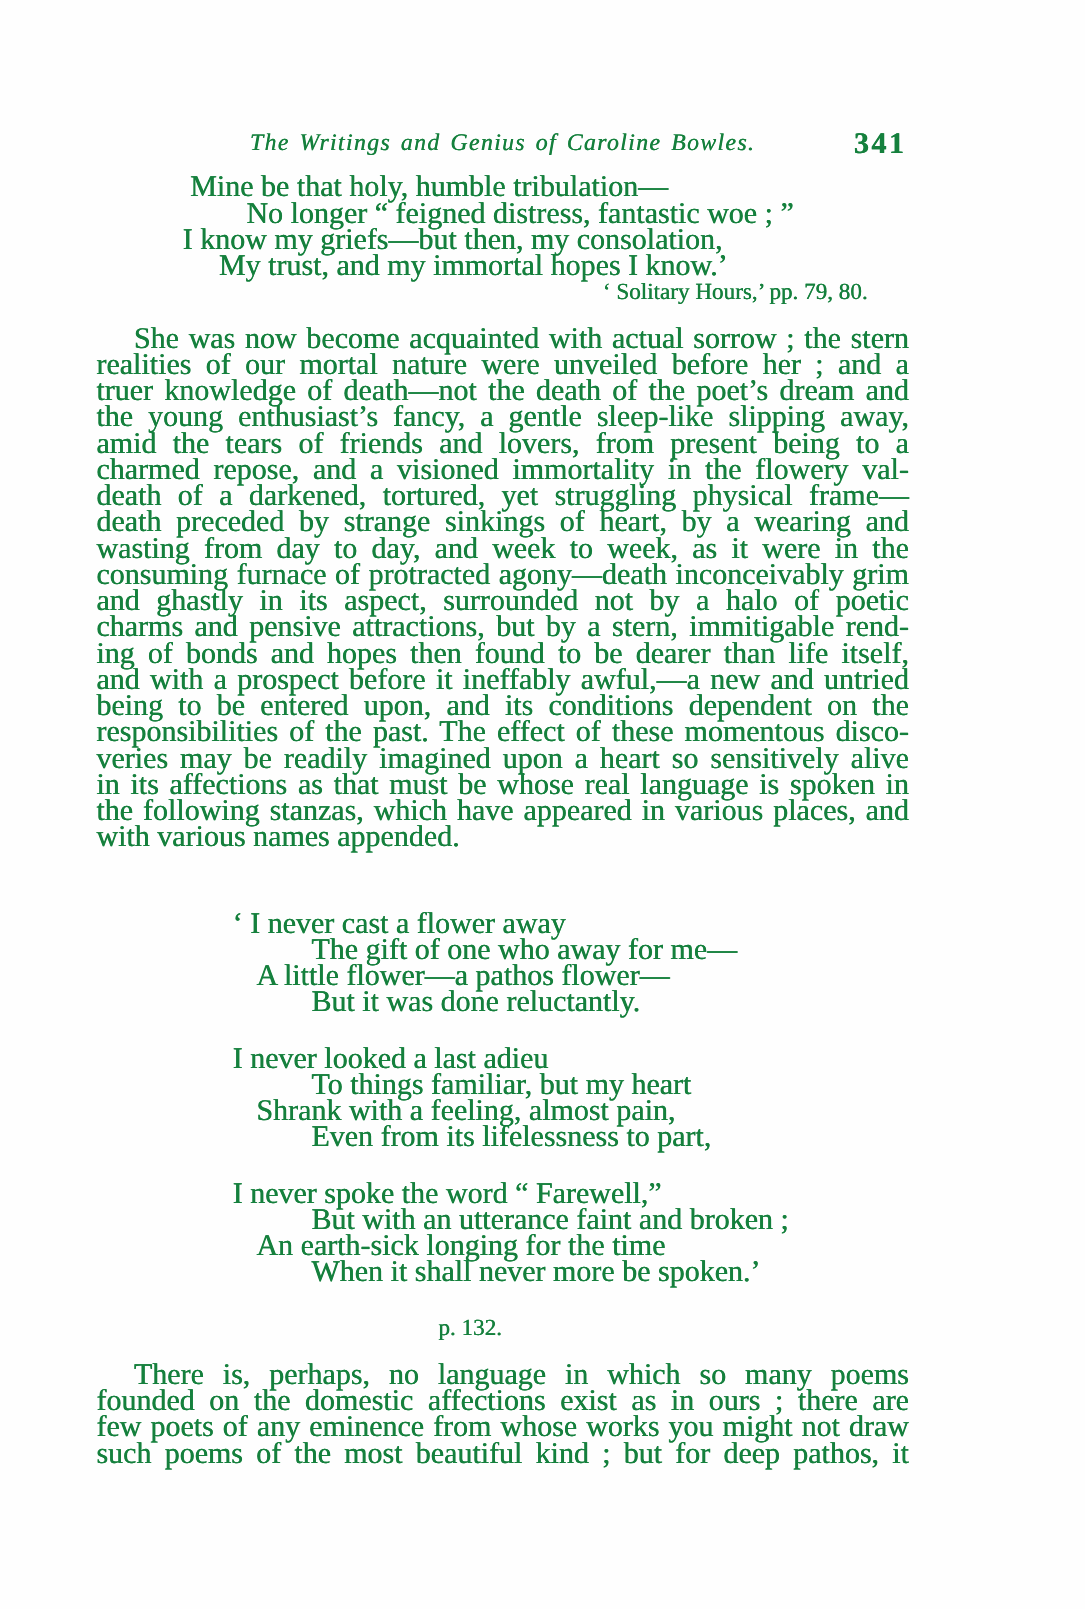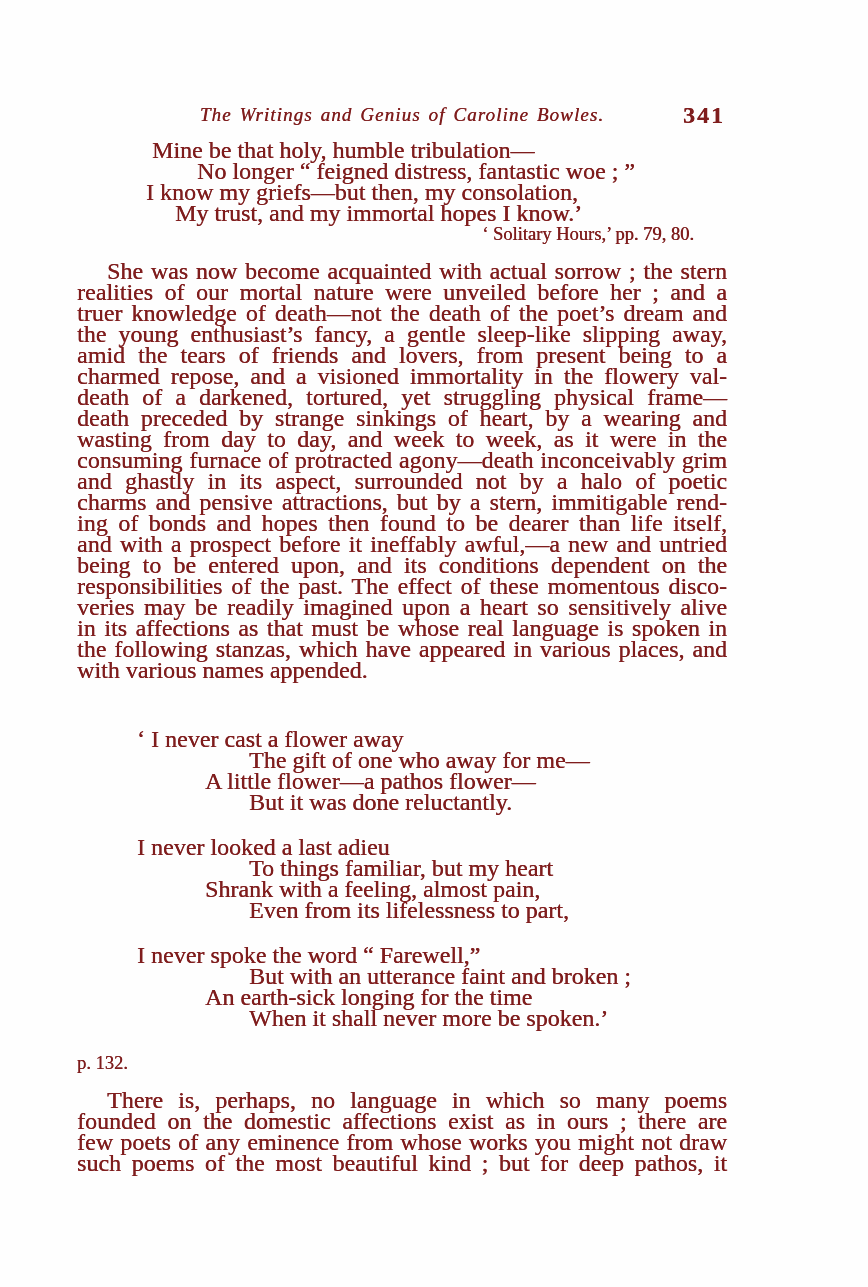--- a/index.html
+++ b/index.html
@@ -3,21 +3,21 @@
 <meta charset="utf-8">
 <style>
   html, body { margin: 0; padding: 0; background: #ffffff; }
   .page {
     position: relative;
     width: 868px;
     height: 1287px;
     background: #fefefe;
     overflow: hidden;
     font-family: "Liberation Serif", "DejaVu Serif", serif;
-    color: #7f1d1d;
+    color: #15803d;
     text-shadow: 0.35px 0 0 currentColor; 
   }
   .text-block {
     position: absolute;
     left: 77px;
     top: 104px;
     width: 650px;
   }
   
   .header { position: relative; height: 22px; }
@@ -59,24 +59,24 @@
     line-height: 21px;
   }
   
   .para1 { margin-top: 16px; }
   .para2 { margin-top: 16px; }
   
   .poem { margin-top: 48px; }
   .stanza { margin-bottom: 24px; }
   .stanza:last-of-type { margin-bottom: 0; }
   .stanza .vline:nth-child(odd)  { margin-left: 128px; }
-  .stanza .vline:nth-child(1)    { margin-left: 60px; }
+  .stanza .vline:nth-child(1)    { margin-left: 109px; }
   .stanza .vline:nth-child(even) { margin-left: 172px; }
   .citation {
-    text-align: left;
+    text-align: center;
     padding-right: 52px;
     font-size: 18.5px;
     line-height: 21px;
   }
 </style>
 </head>
 <body>
 
 <div class="page">
   <div class="text-block">

